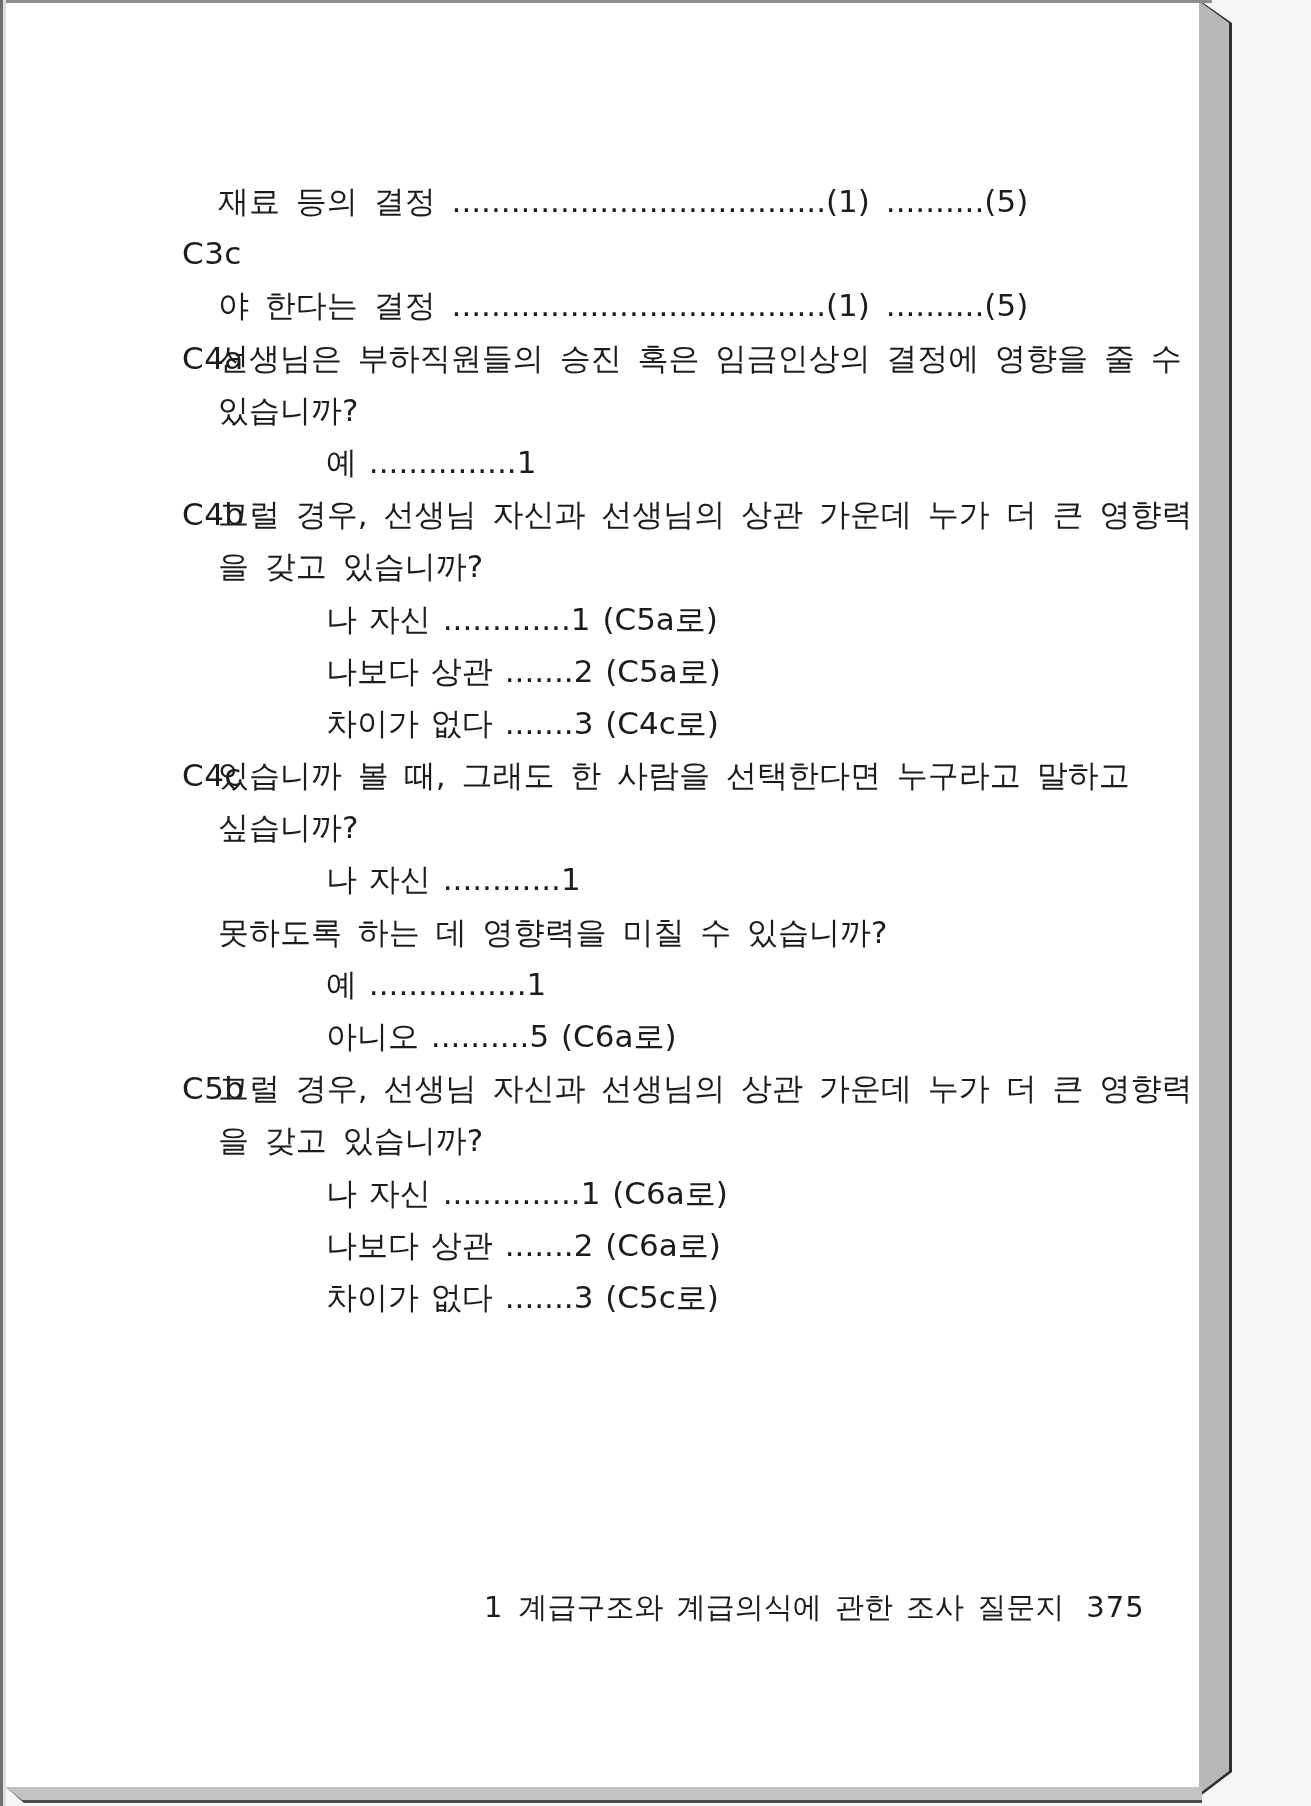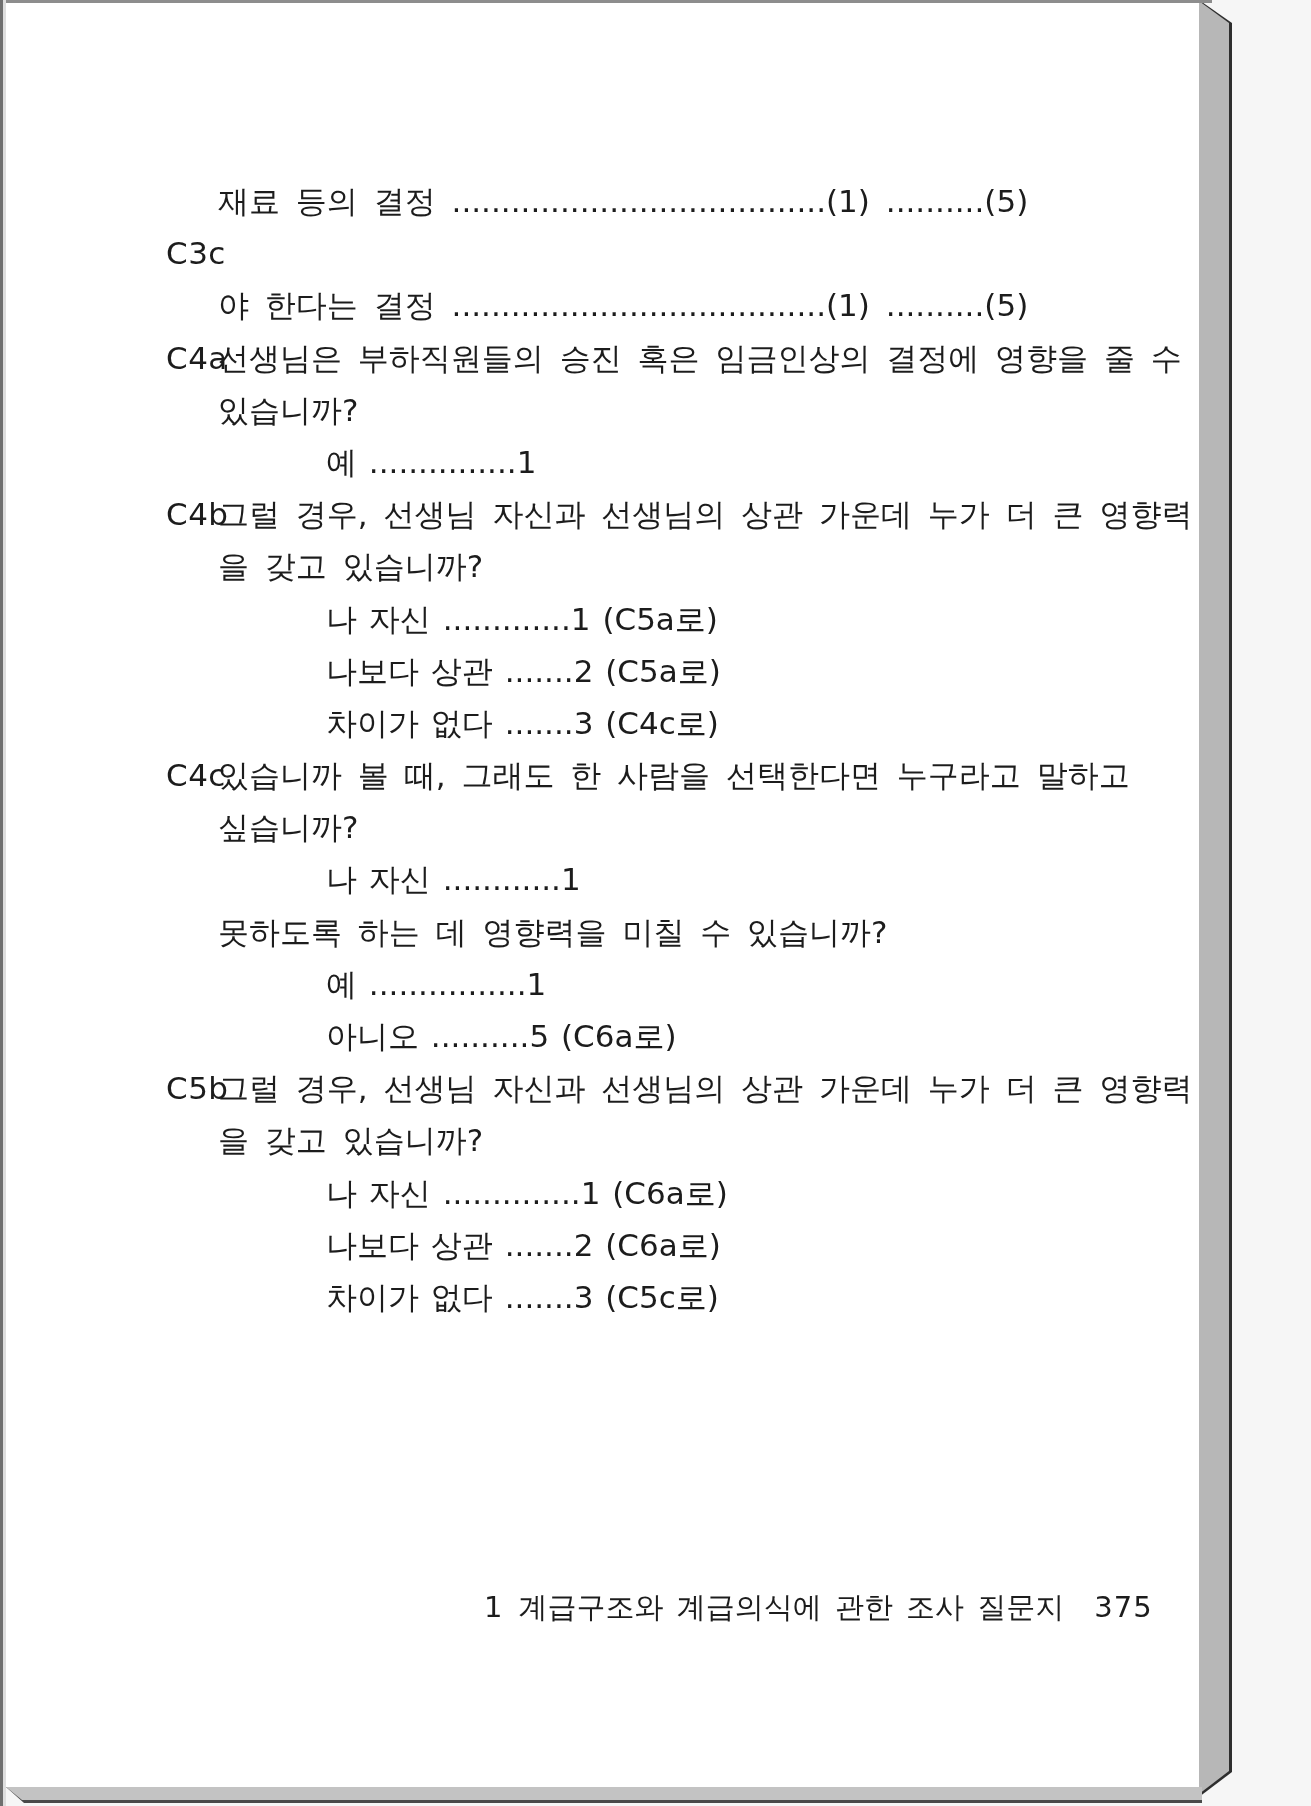--- a/index.html
+++ b/index.html
@@ -33,30 +33,30 @@
     position:absolute;left:6px;top:1787px;width:1196px;height:16px;background:#4a4a4a;z-index:3;
     clip-path:polygon(0 0,100% 0,100% 100%,18px 100%);
   }
   .page-block-bottom{
     position:absolute;left:6px;top:1787px;width:1196px;height:13px;background:#c3c3c3;z-index:4;
     clip-path:polygon(0 0,100% 0,100% 100%,16px 100%);
   }
   
   #question-list{position:absolute;left:0;top:172px;width:1194px;z-index:6;}
   .row{position:relative;height:52.2px;line-height:52.2px;color:#1c1c1c;font-size:31px;white-space:nowrap;}
-  .row .qlabel{position:absolute;left:160px;letter-spacing:0.5px;}
+  .row .qlabel{position:absolute;left:176px;letter-spacing:0.5px;}
   .row.body .qtext{position:absolute;left:212px;word-spacing:6px;}
   .row.option .qtext{position:absolute;left:292px;word-spacing:2px;margin-left:28px;}
   
   .footer{
     position:absolute;left:478px;top:1582px;height:44px;line-height:44px;z-index:6;
     color:#1c1c1c;font-size:29px;white-space:nowrap;word-spacing:4px;
   }
   .footer .sec{margin-right:16px;}
-  .footer .pnum{margin-left:30px;letter-spacing:1px;}
+  .footer .pnum{margin-left:22px;letter-spacing:1px;}
 </style>
 </head>
 <body>
 
 <div class="scan">
   <div class="edge-top"></div>
   <div class="edge-left-dark"></div>
   <div class="edge-left-light"></div>
 
   <div class="page">

